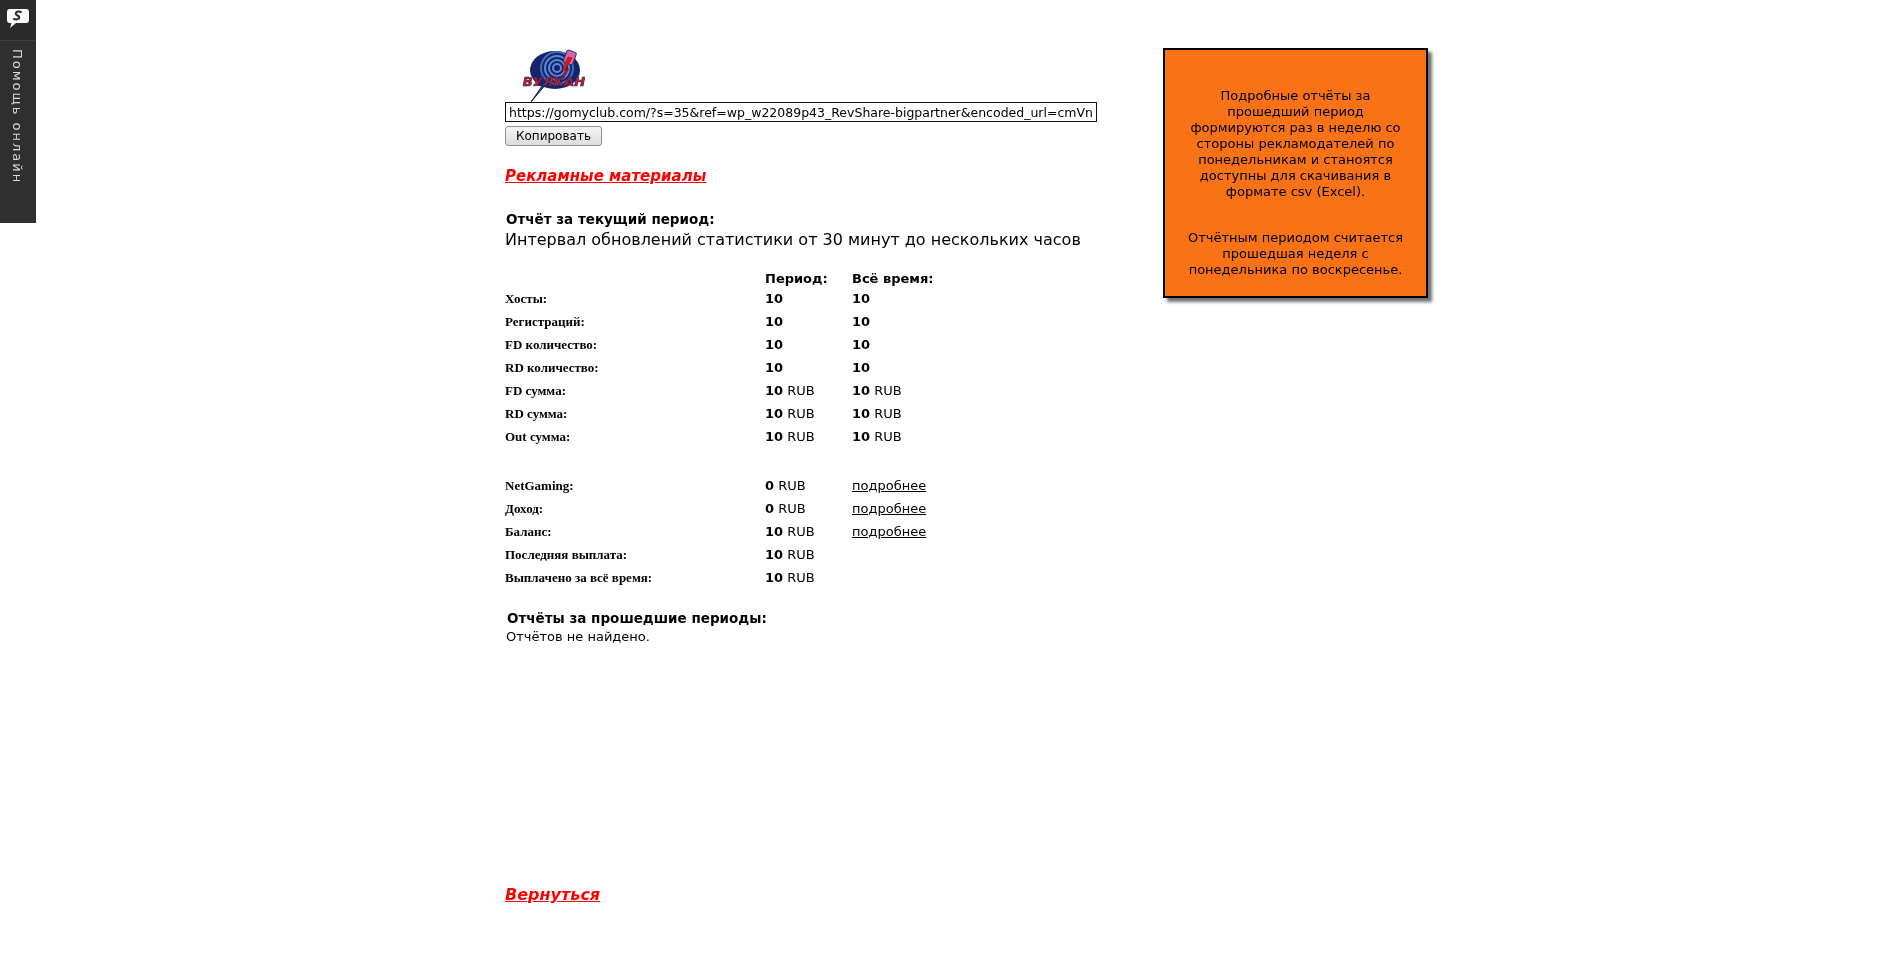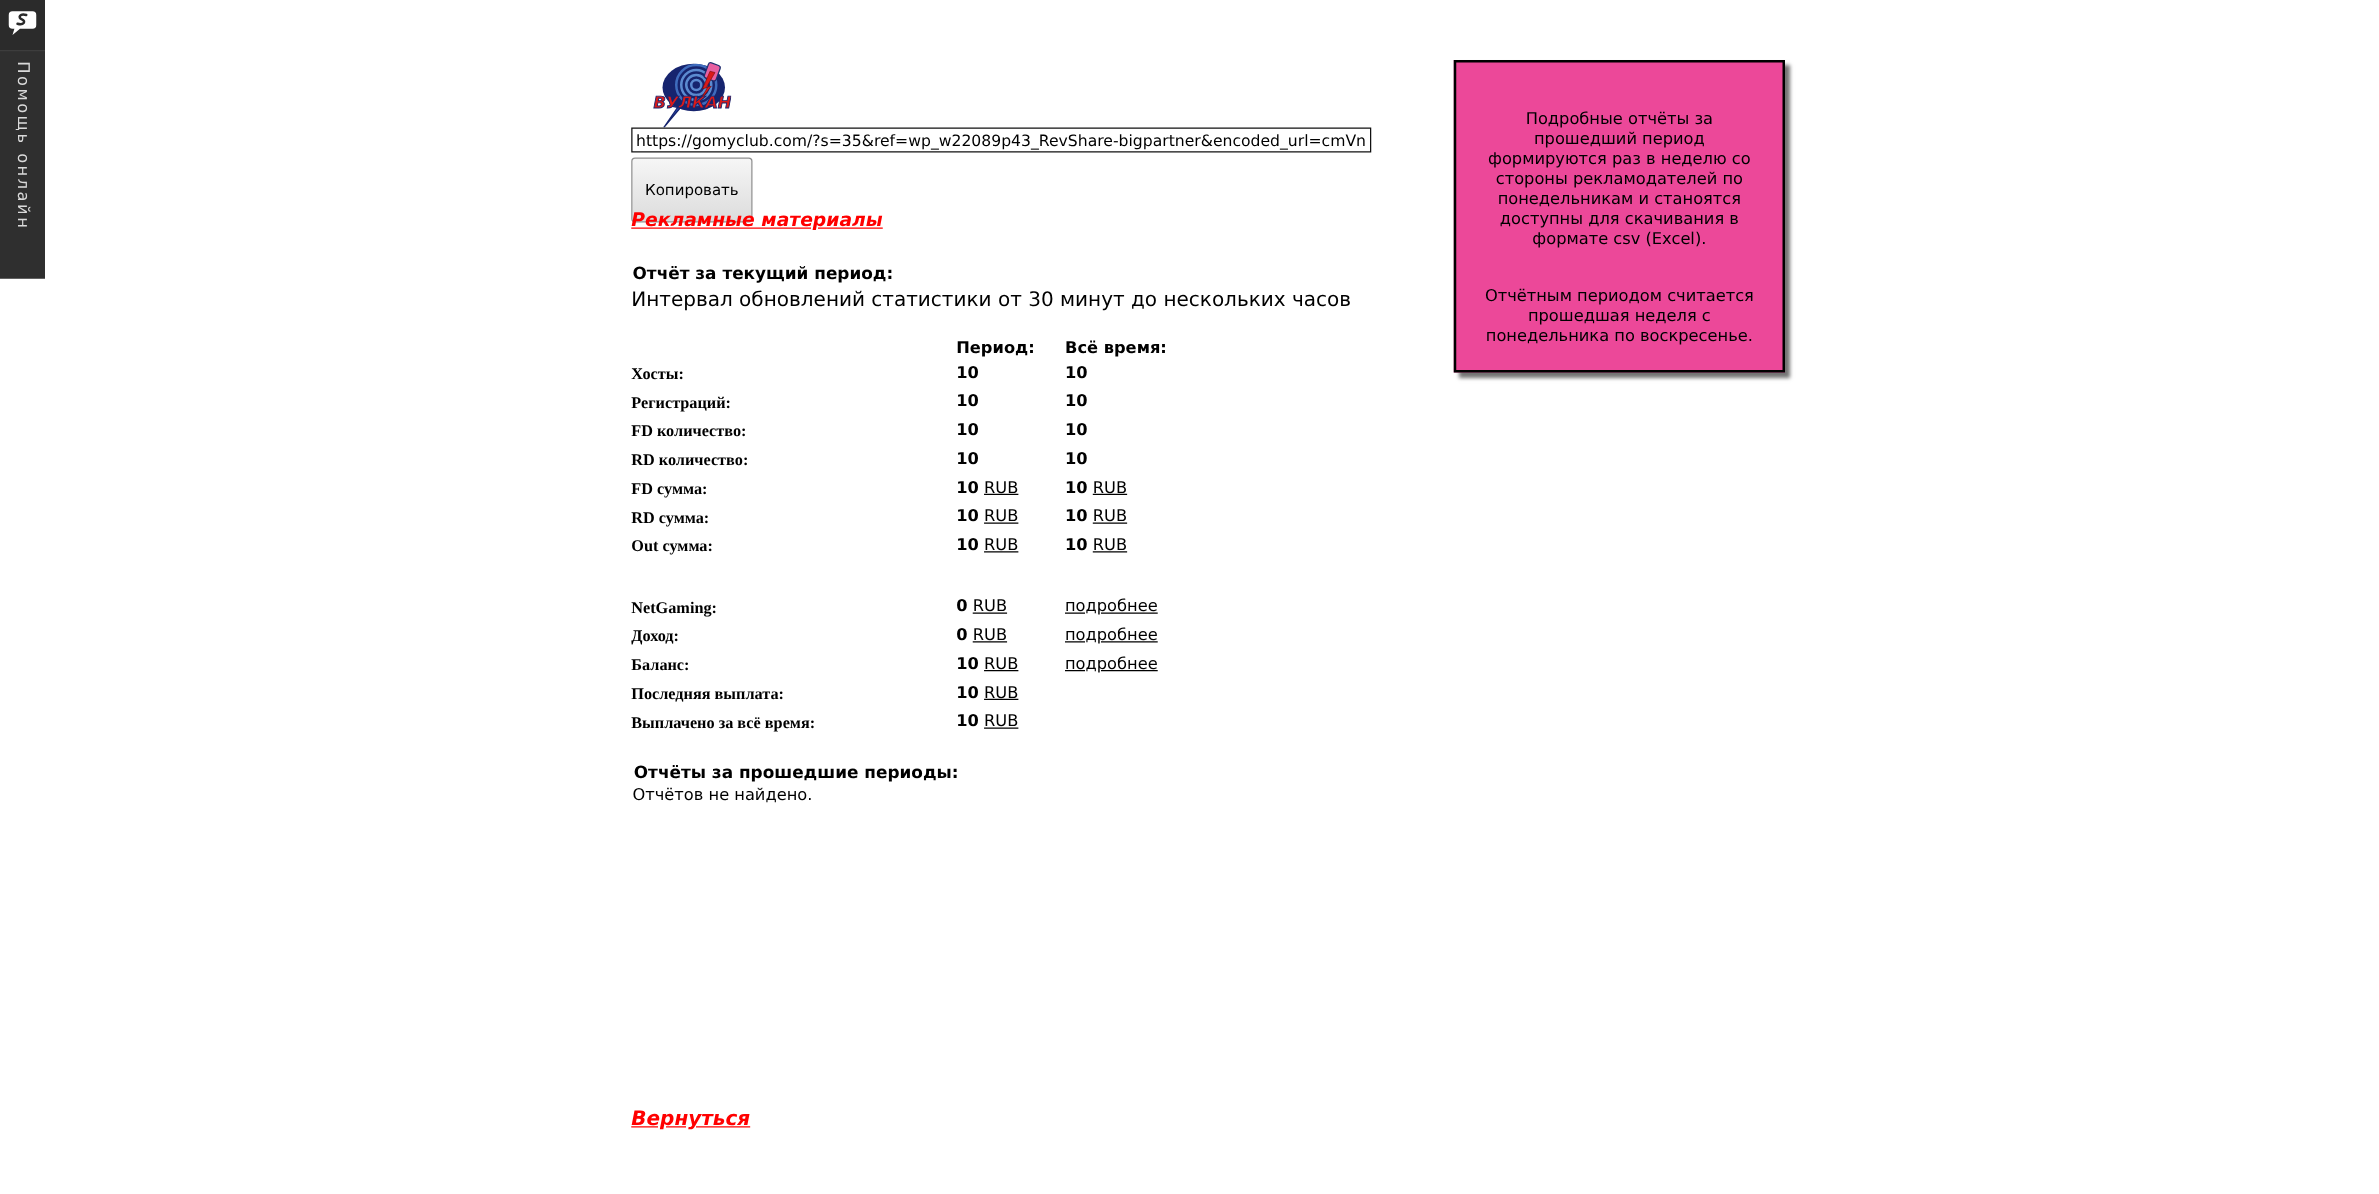--- a/index.html
+++ b/index.html
@@ -11,50 +11,50 @@
   .chat-widget { position:absolute; left:0; top:297; width:36px; }
   .chat-icon-box { width:36px; height:40px; background:#2b2b2b; display:flex; align-items:center; justify-content:center; cursor:pointer; }
   .chat-label-box { width:36px; height:183px; background:#2f2f2f; border-top:1px solid #3d3d3d; cursor:pointer; }
   .chat-label { writing-mode:vertical-rl; color:#d9d9d9; font-size:13px; letter-spacing:2px; padding-top:8px; margin-left:10px; white-space:nowrap; }
 
   
   .logo { position:absolute; left:521px; top:49px; width:64px; height:54px; }
 
   
   .url-input { position:absolute; left:505px; top:102px; width:592px; height:20px; border:1px solid #111; font-family:"DejaVu Sans", sans-serif; font-size:12.5px; padding:1px 3px; background:#fff; color:#000; }
-  .copy-btn { position:absolute; left:505px; top:126px; font-family:"DejaVu Sans", sans-serif; font-size:12px; padding:18px 10px; border:1px solid #8f8f8f; border-radius:3px; background:linear-gradient(#f6f6f6,#dcdcdc); color:#000; cursor:pointer; }
+  .copy-btn { position:absolute; left:505px; top:126px; font-family:"DejaVu Sans", sans-serif; font-size:12px; padding:2px 10px; border:1px solid #8f8f8f; border-radius:3px; background:linear-gradient(#f6f6f6,#dcdcdc); color:#000; cursor:pointer; }
 
   .red-link { color:#ff0000; font-weight:bold; font-style:italic; text-decoration:underline; cursor:pointer; }
   .promo-link { position:absolute; left:505px; top:167px; font-size:15px; }
   .back-link  { position:absolute; left:505px; top:885px; font-size:16px; }
 
   .report-title { position:absolute; left:506px; top:211px; font-size:13.5px; font-weight:bold; }
   .report-note  { position:absolute; left:505px; top:230px; font-size:16px; }
 
   
   .stats { position:absolute; left:505px; top:271px; width:480px; font-size:13px; }
   .stat-row { display:grid; grid-template-columns:260px 87px 130px; height:23px; align-items:start; }
   .stat-head { height:20px; }
   .stat-label { font-weight:bold;font-family:Liberation Serif, serif; }
   .stat-col-head { font-weight:bold; }
   .num { font-weight:bold; }
-  .unit { font-weight:normal;text-decoration:underline; }
+  .unit { font-weight:normal; }
   .stat-gap { height:26px; }
   .details-link { color:#000; text-decoration:underline; cursor:pointer; font-weight:normal; }
 
   .past-title { position:absolute; left:507px; top:610px; font-size:13.5px; font-weight:bold; }
   .past-empty { position:absolute; left:506px; top:629px; font-size:13px; }
 
   ul.notes { position:absolute; left:505px; list-style:disc; padding-left:17px; font-size:13px; }
   ul.notes li { line-height:18px; }
   .geo-list  { top:683px; }
   .term-list { top:773px; }
 
   
-  .info-box { position:absolute; left:1163px; top:48px; width:265px; height:250px; background:#ec4899; border:2px solid #000; box-shadow:4px 4px 3px rgba(0,0,0,0.55); padding:38px 16px 0; text-align:center; font-size:13px; line-height:16px; }
+  .info-box { position:absolute; left:1163px; top:48px; width:265px; height:250px; background:#f97316; border:2px solid #000; box-shadow:4px 4px 3px rgba(0,0,0,0.55); padding:38px 16px 0; text-align:center; font-size:13px; line-height:16px; }
   .info-box p + p { margin-top:30px; }
 </style>
 </head>
 <body>
 
 <div class="page">
 
   <div class="chat-widget">
     <div class="chat-icon-box">
       <span>

